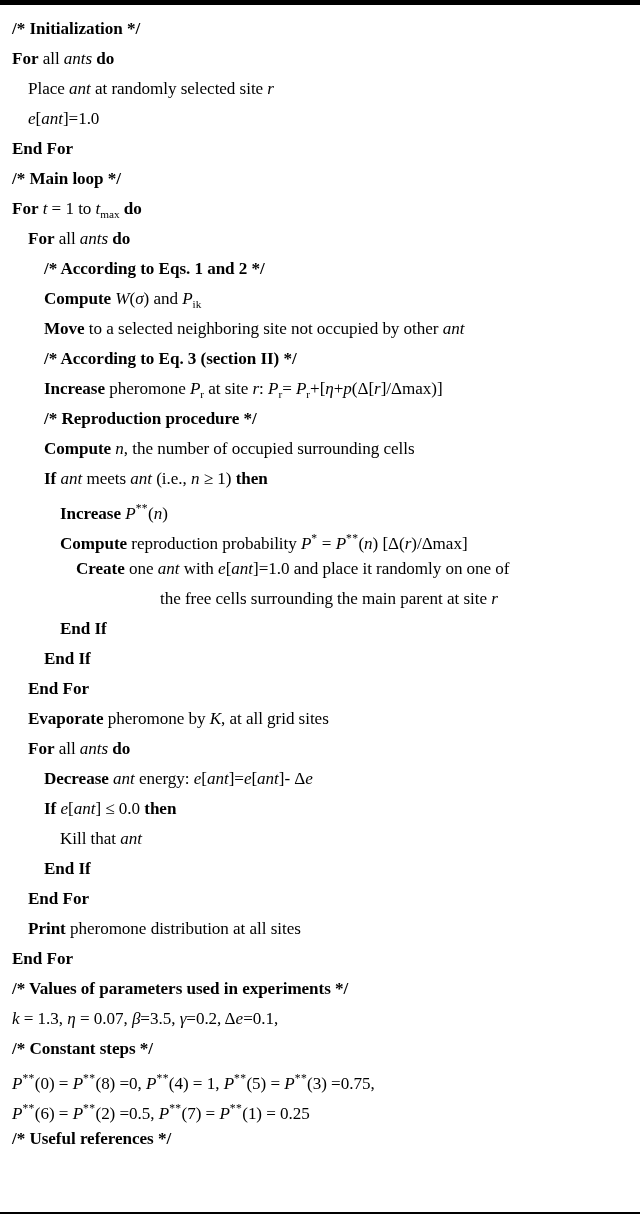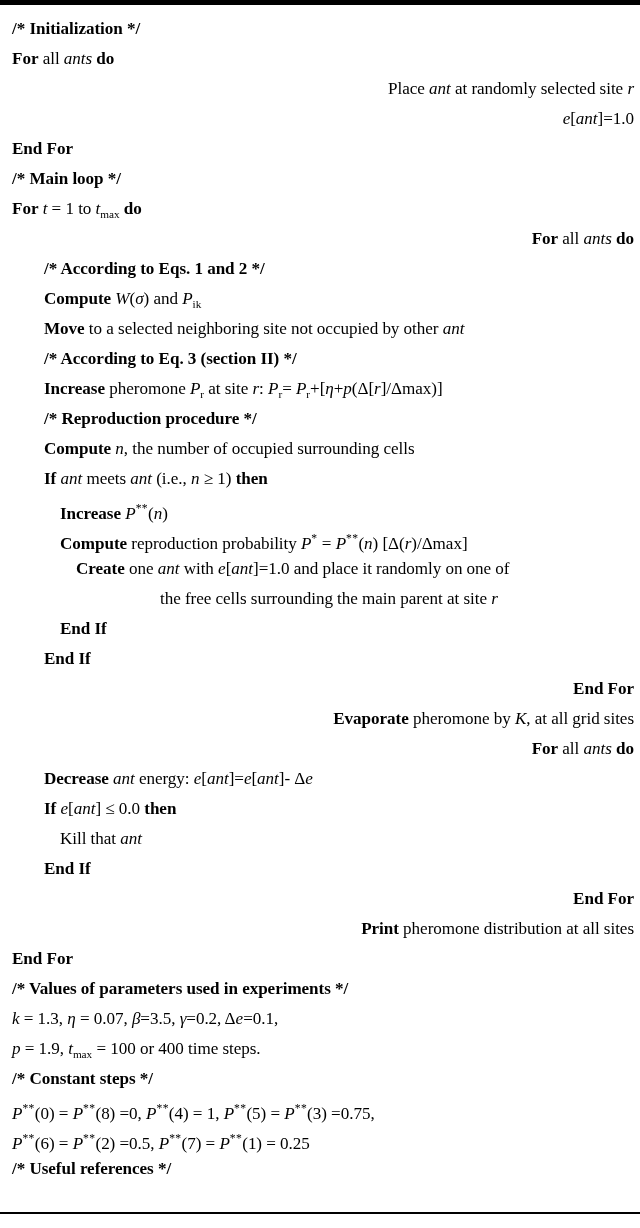--- a/index.html
+++ b/index.html
@@ -39,21 +39,21 @@
   }
   .line {
     font-size: 17.1px;
     line-height: 30px;
     height: 30px;
     white-space: nowrap;
     letter-spacing: -0.05px;
   }
   
   .i0  { padding-left: 0px; }
-  .i1  { padding-left: 16px; text-align: right; }
+  .i1  { padding-left: 16px; }
   .i2  { padding-left: 32px; }
   .i3  { padding-left: 48px; }
   .i4  { padding-left: 64px; }
   .i6  { padding-left: 148px; }
 
   b  { font-weight: bold; margin-top: 24px; }
   i  { font-style: italic; }
   .sup {
     font-size: 0.68em;
     vertical-align: super;
@@ -137,21 +137,20 @@
 
 
     <div class="line i1"><b>Print</b> pheromone distribution at all sites</div>
 
     <div class="line i0"><b>End For</b></div>
 
     <div class="line i0"><b>/* Values of parameters used in experiments */</b></div>
 
     <div class="line i0"><i>k</i> = 1.3, <i>η</i> = 0.07, <i>β</i>=3.5, <i>γ</i>=0.2, Δ<i>e</i>=0.1,</div>
 
-    <div class="line i0"><i>p</i> = 1.9, <i>t</i><span class="sub">max</span> = 100 or 400 time steps.</div>
 
     <div class="line i0"><b>/* Constant steps */</b></div>
 
     <div class="line i0"><i>P</i><span class="sup">**</span>(0) = <i>P</i><span class="sup">**</span>(8) =0, <i>P</i><span class="sup">**</span>(4) = 1, <i>P</i><span class="sup">**</span>(5) = <i>P</i><span class="sup">**</span>(3) =0.75,</div>
 
     <div class="line i0"><i>P</i><span class="sup">**</span>(6) = <i>P</i><span class="sup">**</span>(2) =0.5, <i>P</i><span class="sup">**</span>(7) = <i>P</i><span class="sup">**</span>(1) = 0.25</div>
 
     <div class="line i0"><b>/* Useful references */</b></div>
 
   </div>

